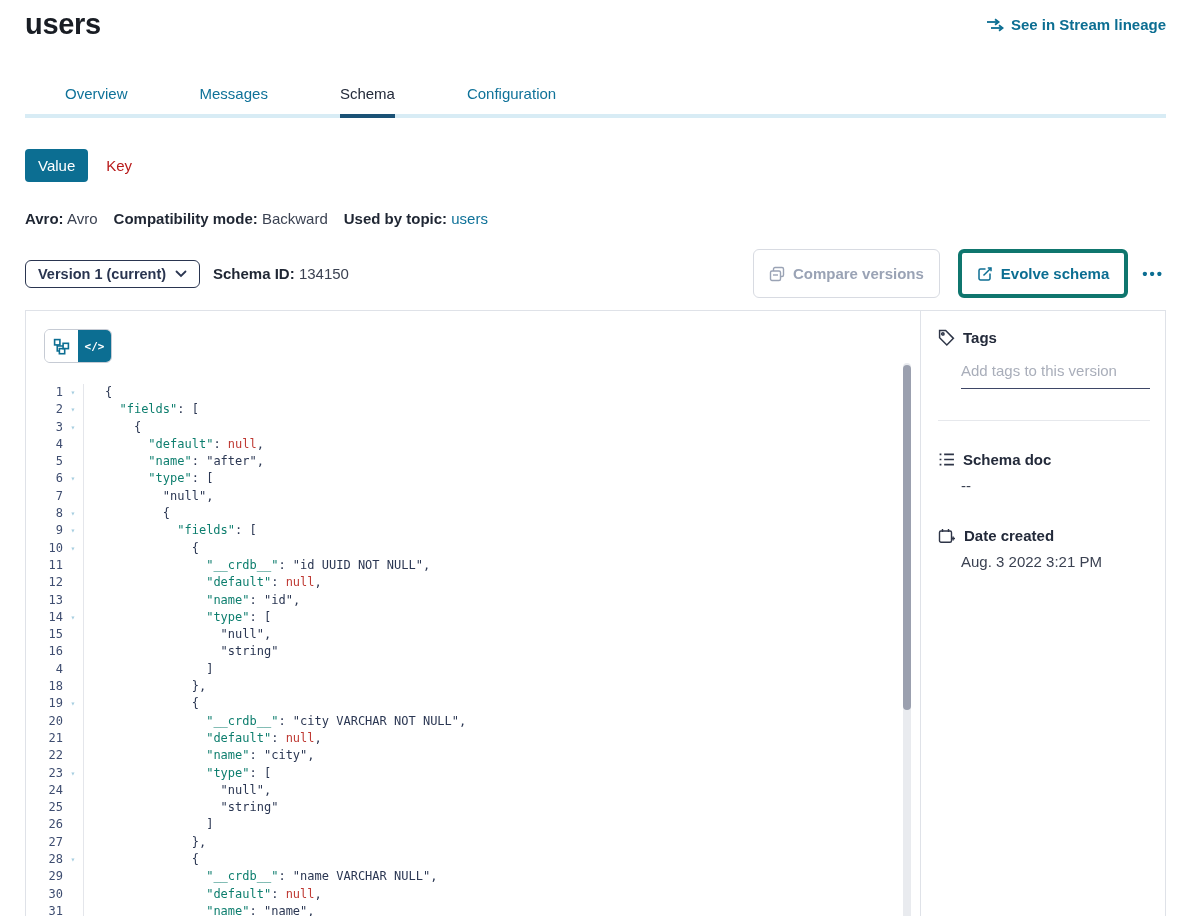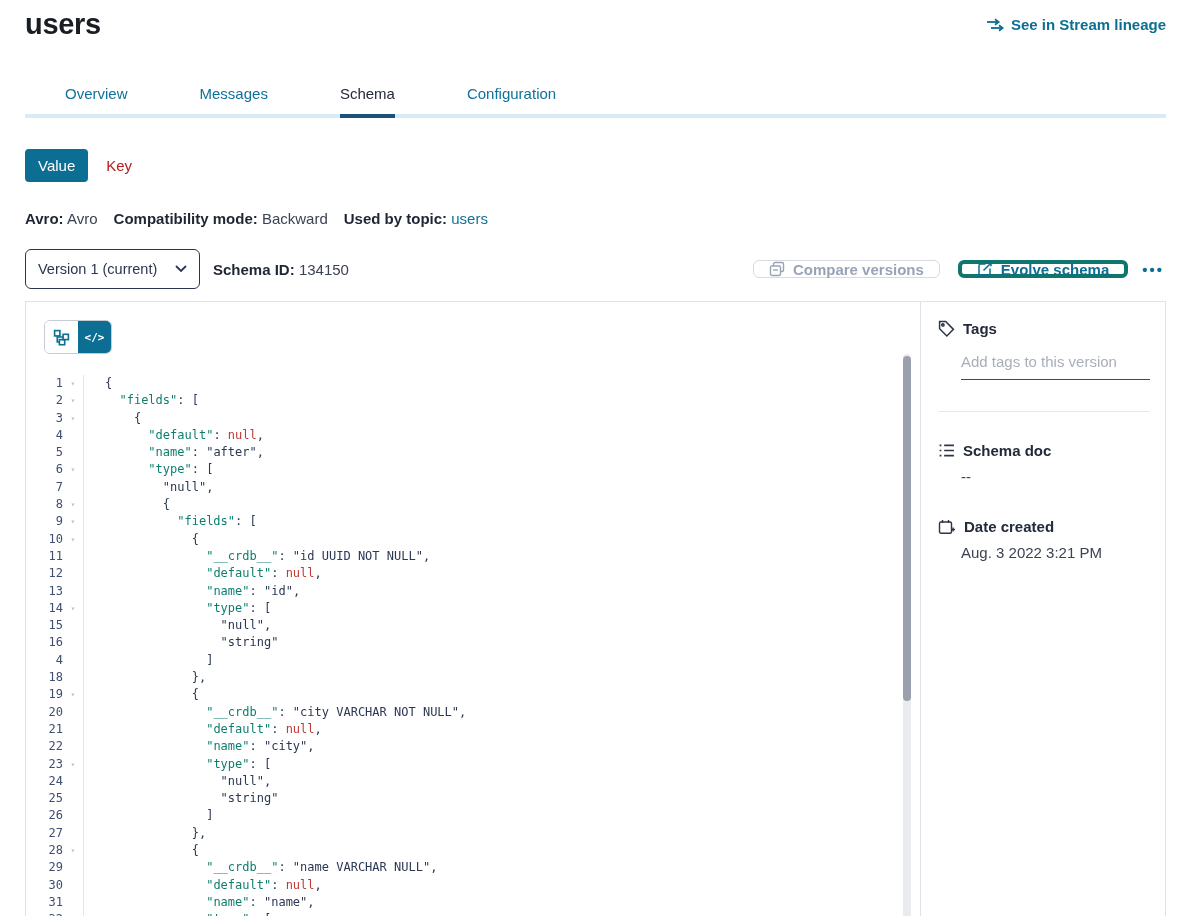--- a/index.html
+++ b/index.html
@@ -29,27 +29,27 @@
   .key-btn { margin-left:18px; background:none; border:none; color:#b91c1c;
              font-size:15px; font-family:inherit; cursor:pointer; padding:0; }
 
   
   .meta-row { margin-top:28px; display:flex; gap:16px; font-size:15px; color:#3b4252; }
   .meta-row b { color:#1f2633; font-weight:700; }
   .meta-row .link { color:#0f7299; text-decoration:none; cursor:pointer; }
 
   
   .version-row { margin-top:22px; display:flex; align-items:center; }
-  .select { width:175px; height:40px; border:1px solid #2a3550; border-radius:6px;
+  .select { width:175px; height:28px; border:1px solid #2a3550; border-radius:6px;
             padding:0 12px; display:flex; align-items:center; justify-content:space-between;
-            font-size:14.5px; color:#2a3550; cursor:pointer; background:#fff; }
+            font-size:14.5px; color:#2a3550; cursor:pointer; background:#fff;font-weight:bold; }
   .schema-id { margin-left:13px; font-size:15px; }
   .schema-id b { color:#1f2633; }
   .spacer { flex:1; }
-  .btn { height:18px; border-radius:6px; font-size:15px; font-weight:600; font-family:inherit;
+  .btn { height:49px; border-radius:6px; font-size:15px; font-weight:600; font-family:inherit;
          display:flex; align-items:center; gap:8px; padding:0 15px; background:#fff; cursor:pointer; }
   .btn.disabled { color:#9aa3b5; border:1px solid #d8dbe2; }
   .btn.outline  { color:#0c6e92; border:4px solid #0f766e; margin-left:18px; }
   .more { margin-left:12px; color:#0c6e92; font-size:15px; font-weight:700;
           letter-spacing:2px; cursor:pointer; padding:4px 2px; }
 
   
   .panel { margin-top:12px; border:1px solid #dfe2e8; display:flex; height:640px; }
   .code-col { width:894px; position:relative; padding-top:18px; flex:none; }
 

